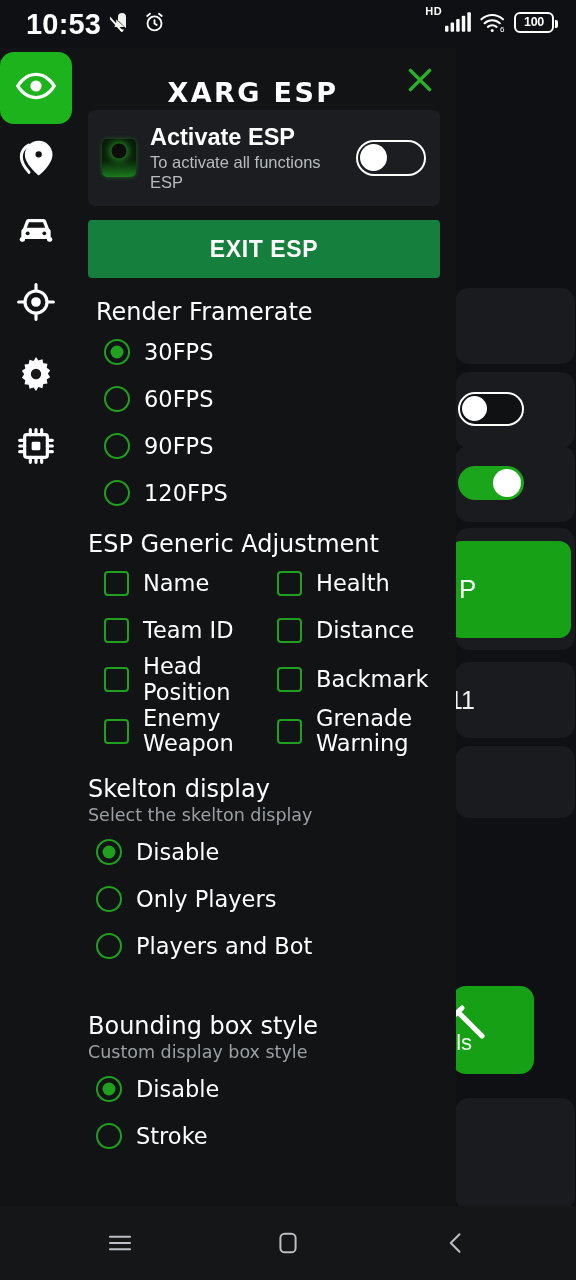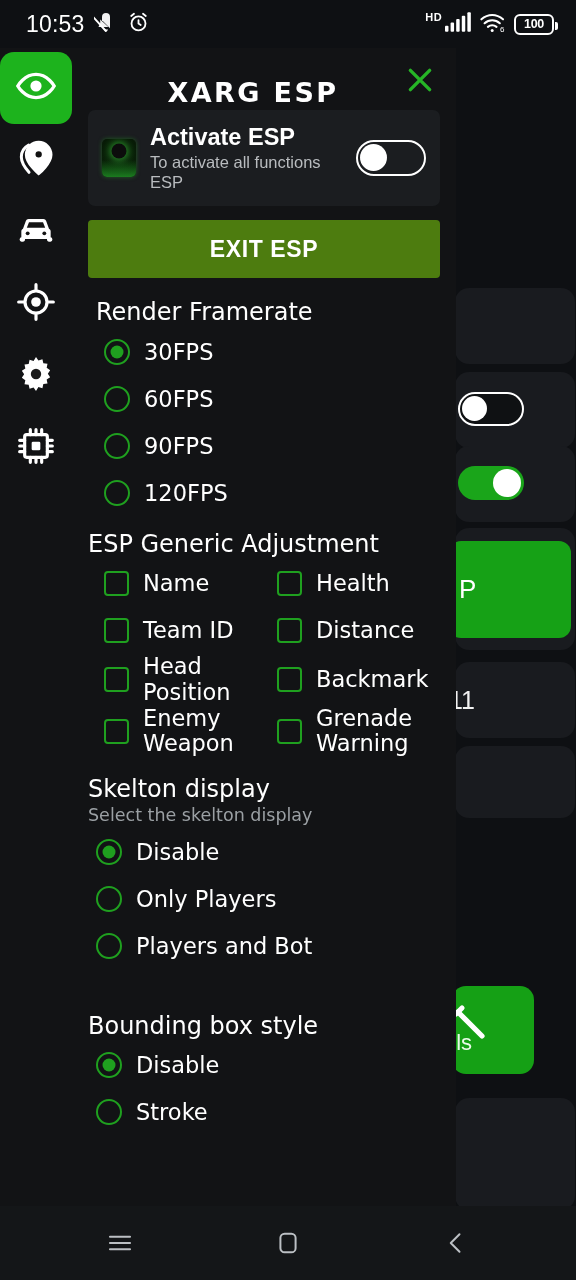--- a/index.html
+++ b/index.html
@@ -85,22 +85,22 @@
   .statusbar {
     position: absolute; top: 0; left: 0;
     width: 576px; height: 48px;
     display: flex; align-items: center;
     justify-content: space-between;
     padding: 0 22px 0 26px;
     z-index: 50;
     color: #ffffff;
   }
   .sb-left { display: flex; align-items: center; gap: 9px; }
-  .sb-clock { font-size: 23px; letter-spacing: .2px; font-weight: 400; }
-  .sb-right { display: flex; align-items: center; gap: 7px; }
+  .sb-clock { font-size: 29px; letter-spacing: .2px; font-weight: 700; }
+  .sb-right { display: flex; align-items: flex-start; gap: 7px; }
   .sb-hd { font-size: 11px; font-weight: 700; position: relative; top: -7px; margin-right: -4px; letter-spacing: .4px;}
   .batt {
     position: relative;
     width: 40px; height: 21px;
     border: 2px solid #ffffff; border-radius: 6px;
     display: flex; align-items: center; justify-content: center;
   }
   .batt span { font-size: 12.5px; font-weight: 700; color: #ffffff; letter-spacing: -.3px; }
   .batt::after {
     content:""; position: absolute; right: -6px; top: 6px;
@@ -201,21 +201,21 @@
   }
   .switch::after {
     content:""; position:absolute; left: 2px; top: 2px;
     width: 27px; height: 27px; border-radius: 50%;
     background: #ffffff;
   }
 
   .exit-btn {
     margin-top: 14px;
     width: 100%; height: 58px;
-    background: #4d7c0f;
+    background: #15803d;
     border: none; border-radius: 4px;
     color: #ffffff;
     font-size: 23px;
     font-weight: 700;
     letter-spacing: .6px;
     font-family: "Liberation Sans", sans-serif;
     display: flex; align-items: center; justify-content: center;
   }
 
   .sect-title {
@@ -536,20 +536,21 @@
         </div>
         <div class="radio-row indent2">
           <span class="radio"></span>
           <span class="radio-label">Players and Bot</span>
         </div>
       </div>
 
       <div class="gap-md"></div>
 
       <div class="sect-title tight">Bounding box style</div>
+      <div class="sect-sub">Custom display box style</div>
       <div>
         <div class="radio-row indent2">
           <span class="radio sel"></span>
           <span class="radio-label">Disable</span>
         </div>
         <div class="radio-row indent2">
           <span class="radio"></span>
           <span class="radio-label">Stroke</span>
         </div>
       </div>

